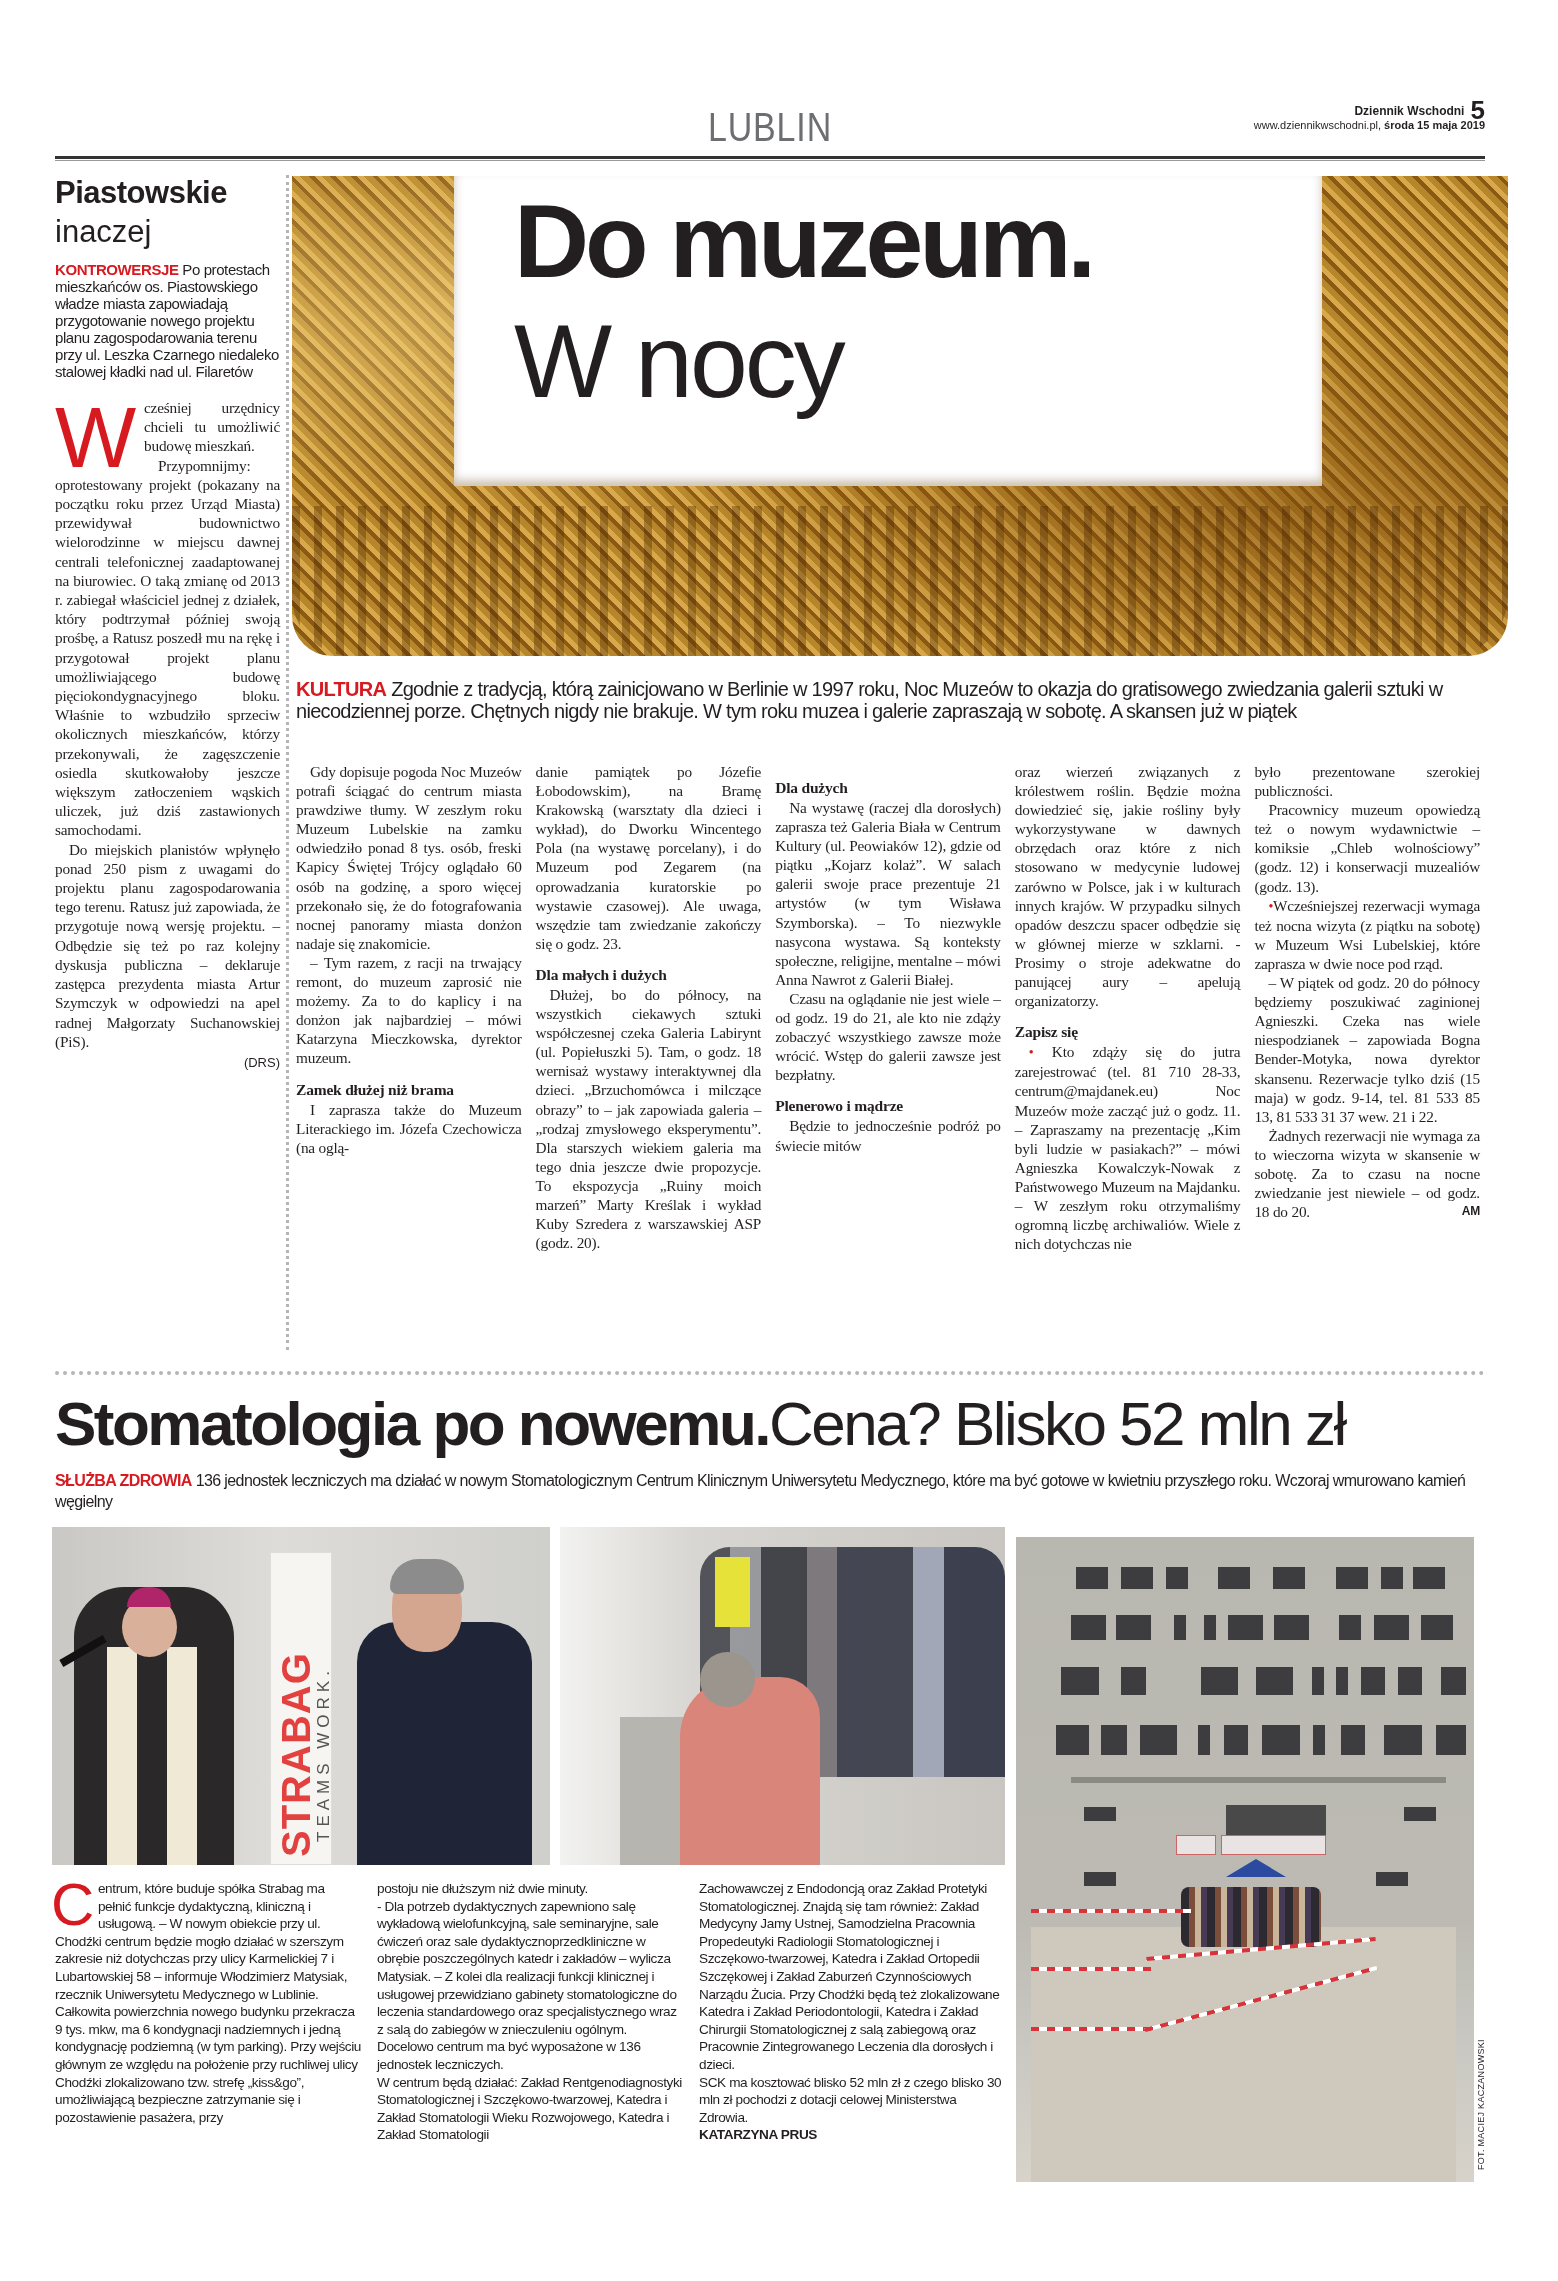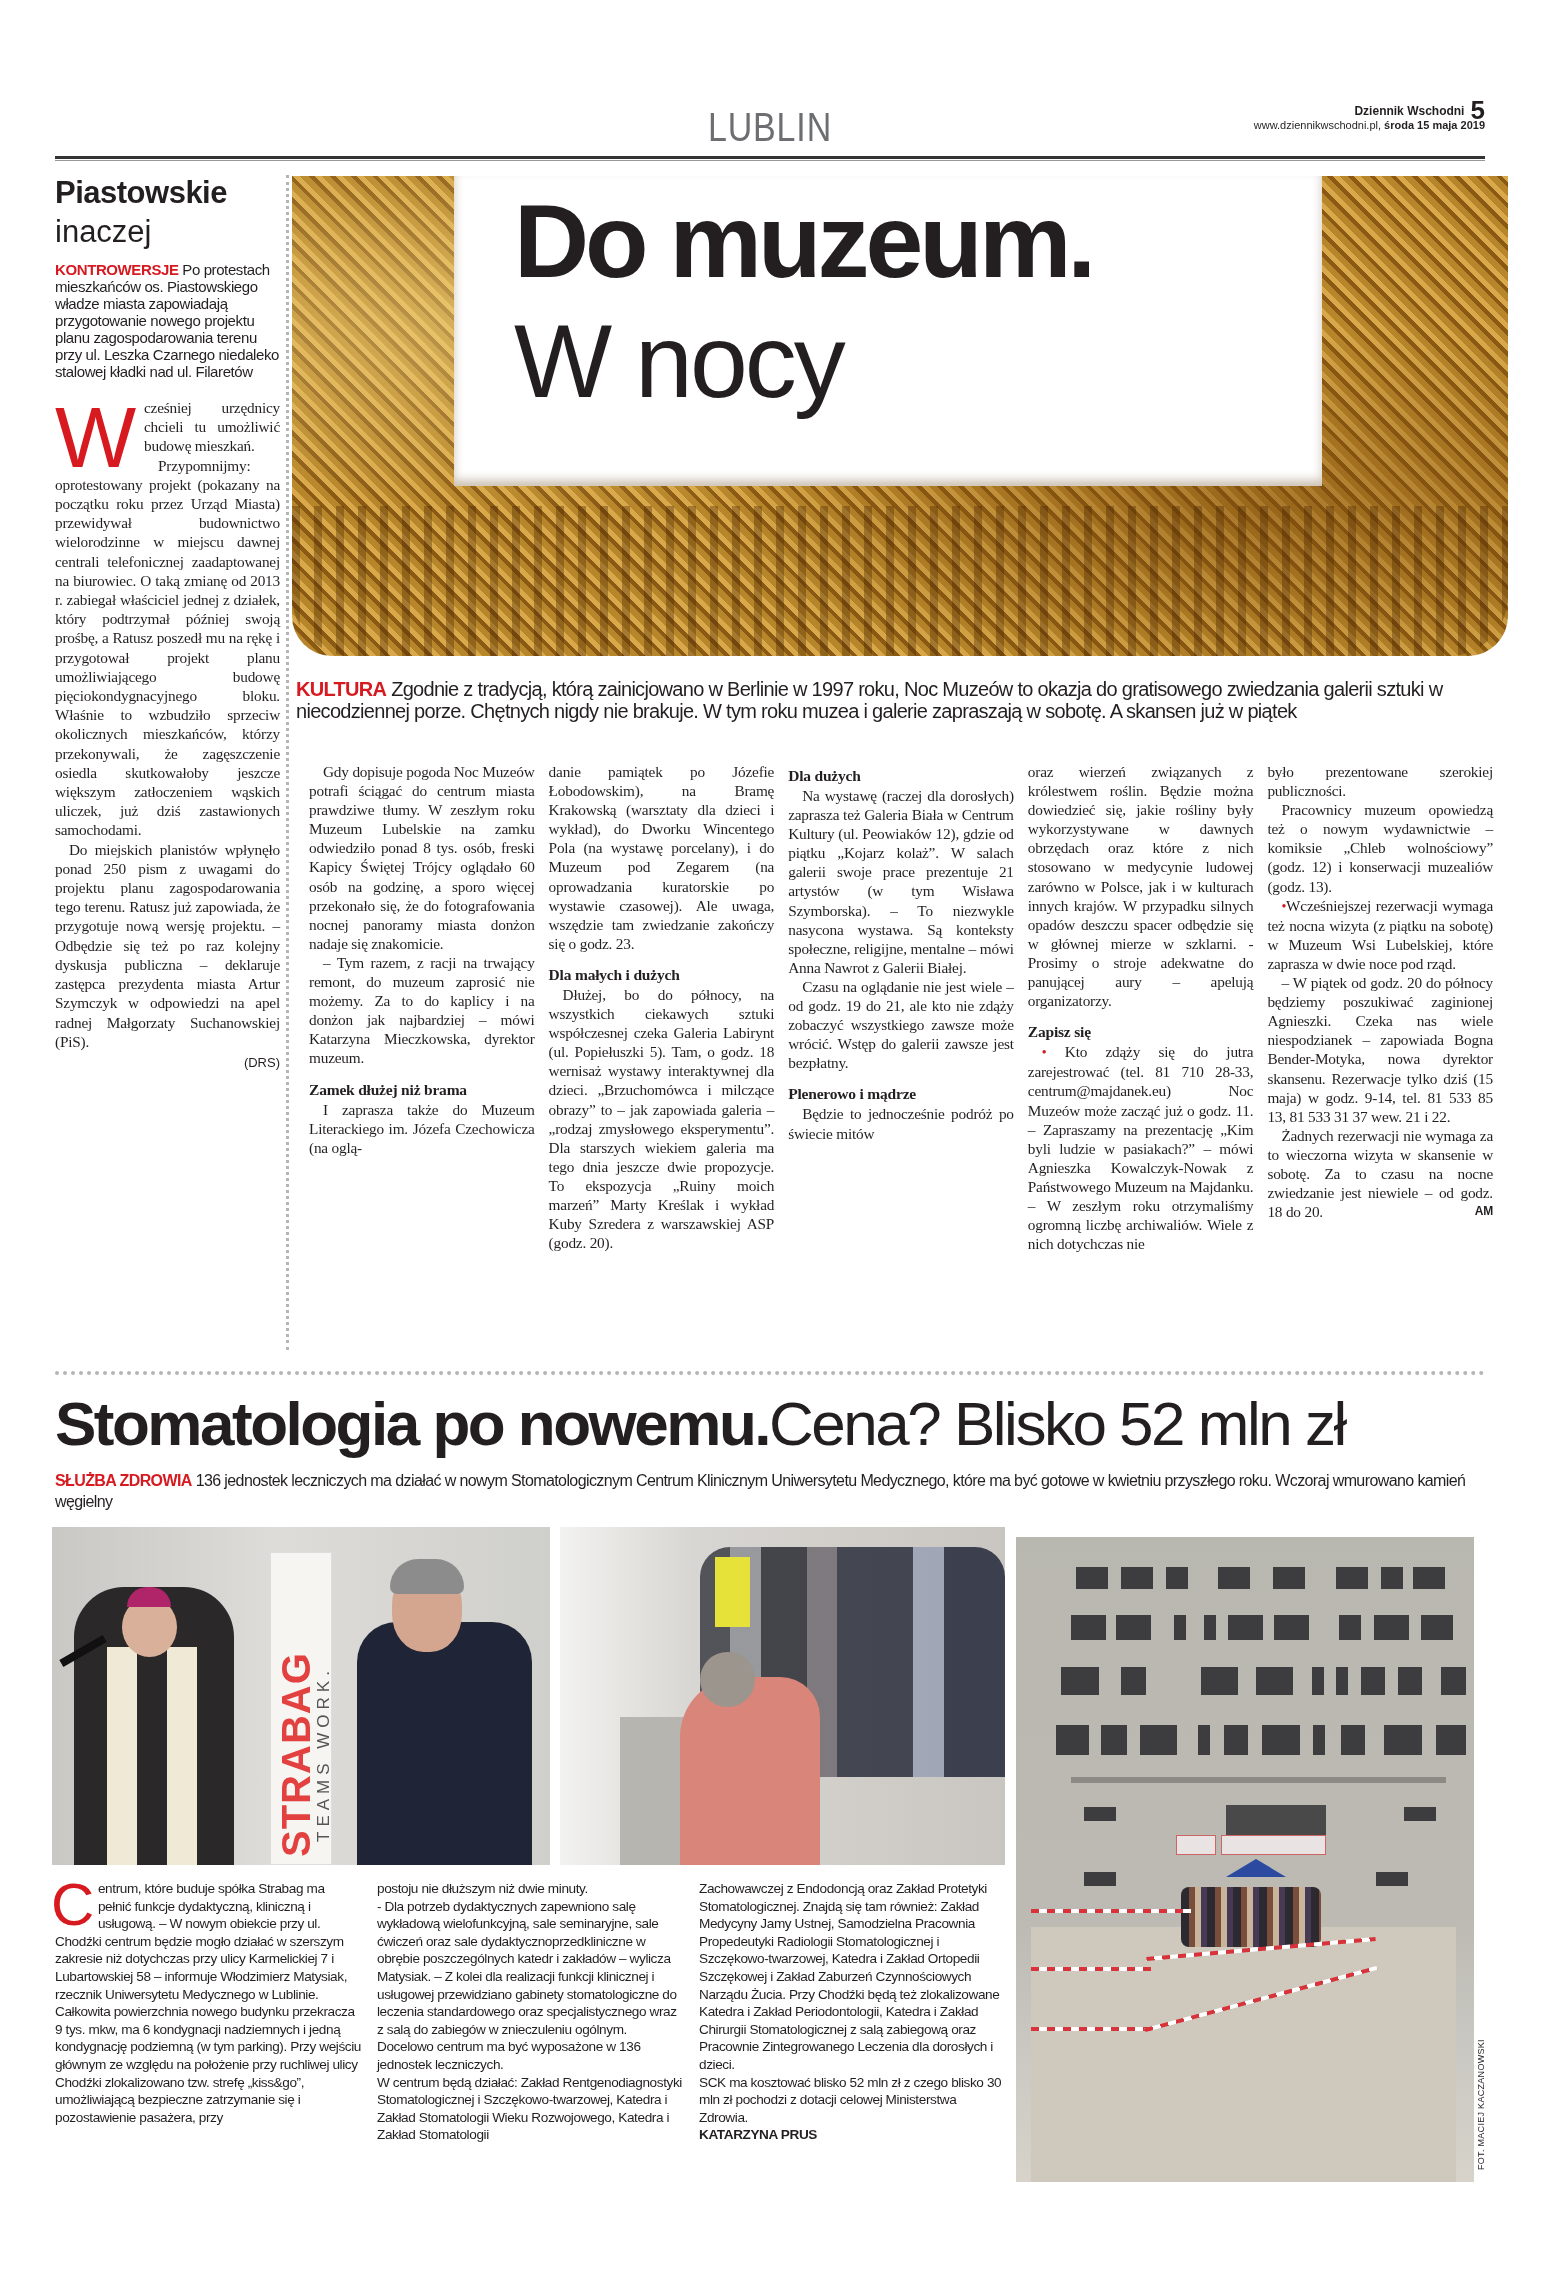--- a/index.html
+++ b/index.html
@@ -46,27 +46,27 @@
     background: repeating-linear-gradient(90deg, rgba(70,35,0,0.35) 0 8px, transparent 8px 22px); border-radius: 0 0 60px 60px; }
   .main-h1 { position: absolute; left: 222px; top: 10px; font-family: "Liberation Sans", sans-serif; font-weight: bold;
     font-size: 104px; line-height: 110px; color: #231f20; letter-spacing: -4px; }
   .main-h2 { position: absolute; left: 222px; top: 130px; font-family: "Liberation Sans", sans-serif; font-weight: normal;
     font-size: 104px; line-height: 110px; color: #231f20; letter-spacing: -3px; }
 
   .standfirst { position: absolute; left: 296px; top: 678px; width: 1180px; font-family: "Liberation Sans", sans-serif;
     font-size: 20px; line-height: 22px; letter-spacing: -0.7px; color: #231f20; }
 
   
-  .cols { position: absolute; left: 309px; top: 762px; width: 1184px; height: 590px; display: grid;
+  .cols { position: absolute; left: 296px; top: 762px; width: 1184px; height: 590px; display: grid;
     grid-template-columns: repeat(5, 1fr); column-gap: 14px; }
   .col { font-size: 15.3px; line-height: 19.1px; text-align: justify; letter-spacing: -0.2px; }
   .col p { text-indent: 14px; }
   .col p.noind { text-indent: 0; }
   .col h3 { font-family: "Liberation Serif", serif; font-weight: bold; font-size: 15.5px; line-height: 20px; margin-top: 12px; }
-  .col h3.top { margin-top: 4px; }
+  .col h3.top { margin-top: 16px; }
   .bullet { color: #d71920; font-size: 14px; }
   .col .sig { float: right; font-family: "Liberation Sans", sans-serif; font-weight: bold; font-size: 12px; }
 
   
   .dotted-hline { position: absolute; left: 55px; top: 1371px; width: 1430px; border-top: 4px dotted #b5b5b5; }
 
   
   .h2-article { position: absolute; left: 55px; top: 1388px; width: 1430px; font-family: "Liberation Sans", sans-serif;
     font-size: 62px; line-height: 72px; letter-spacing: -2.5px; color: #231f20; white-space: nowrap; }
   .h2-article .b { font-weight: bold; }

